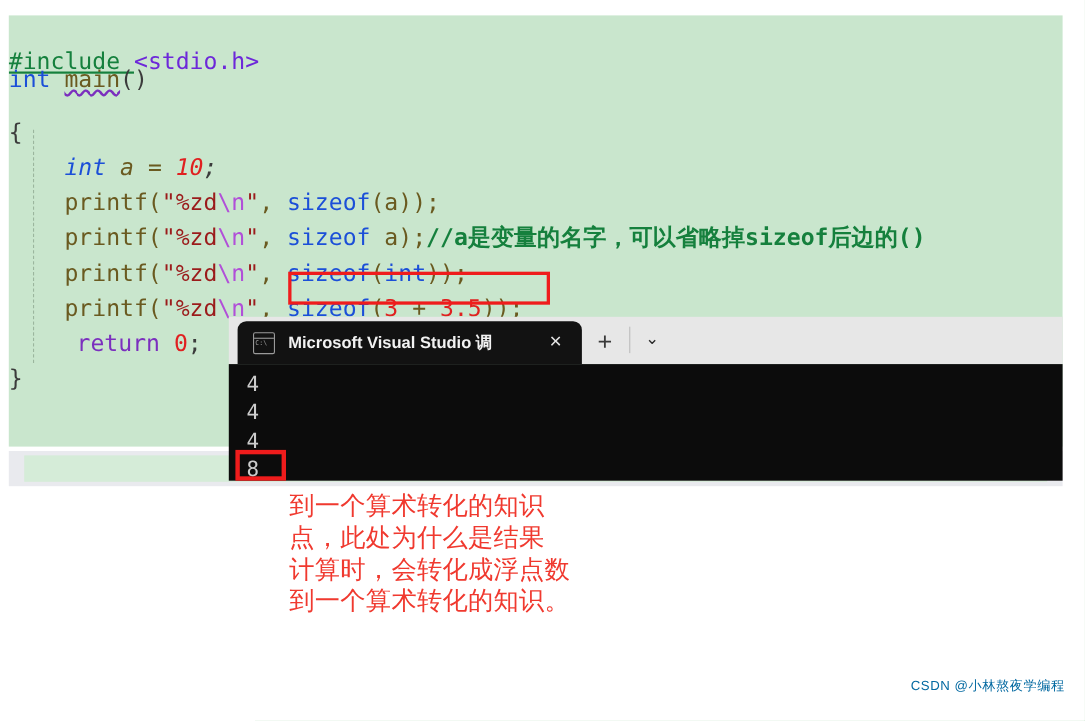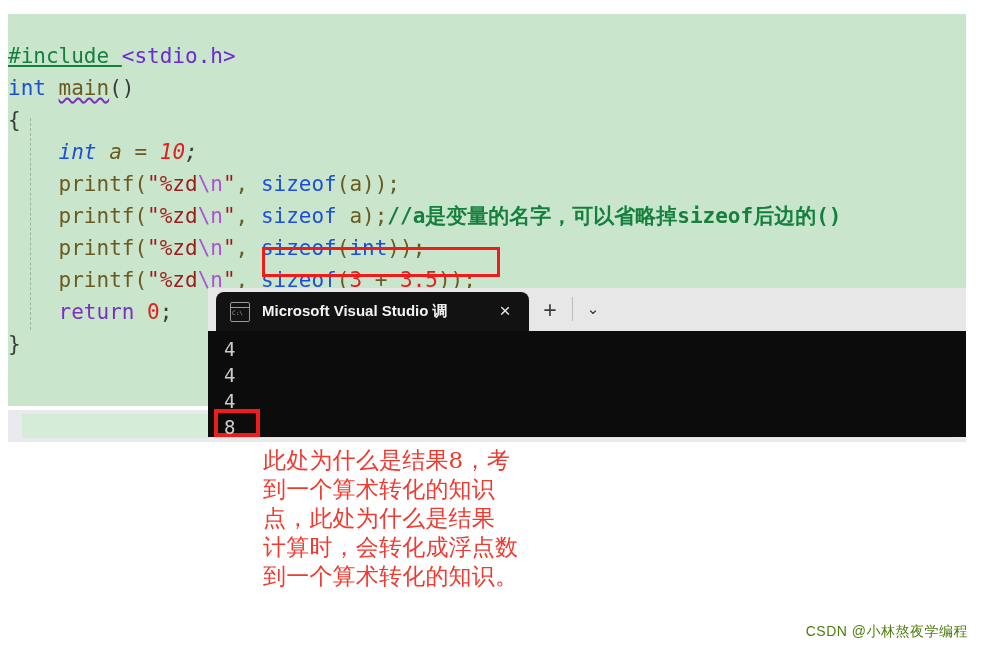--- a/index.html
+++ b/index.html
@@ -223,43 +223,43 @@
     font-family: "DejaVu Serif", "Liberation Serif", serif;
     font-size: 23px;
     line-height: 29px;
     letter-spacing: 0.2px;
   }
 
   
   #watermark {
     position: absolute;
     right: 18px;
-    bottom: 14px;
-    color: #4d7c0f;
-    font-family: "Liberation Sans", sans-serif;
-    font-size: 14px;
+    bottom: 23px;
+    color: #0369a1;
+    font-family: "Liberation Sans", sans-serif;
+    font-size: 12px;
     letter-spacing: 0.5px;
     white-space: nowrap;
   }
 </style>
 </head>
 <body>
 
 <div id="editor">
   <div id="indent-guide"></div>
   <div id="code-lines">
       <div class="code-line" style="top: 26px;"><span class="tok-pre">#include </span><span class="tok-hdr">&lt;stdio.h&gt;</span></div>
-      <div class="code-line" style="top: 58px;"><span class="tok-kw">int </span><span class="tok-ident squiggle">main</span><span class="tok-plain">()</span></div>
+      <div class="code-line" style="top: 42px;"><span class="tok-kw">int </span><span class="tok-ident squiggle">main</span><span class="tok-plain">()</span></div>
       <div class="code-line" style="top: 90px;"><span class="tok-plain">{</span></div>
       <div class="code-line" style="top: 122px; font-style: italic;"><span class="tok-plain">    </span><span class="tok-kw">int</span><span class="tok-ident"> a = </span><span class="tok-num">10</span><span class="tok-plain">;</span></div>
       <div class="code-line" style="top: 154px;"><span class="tok-ident">    printf(</span><span class="tok-str">"%zd</span><span class="tok-esc">\n</span><span class="tok-str">"</span><span class="tok-ident">, </span><span class="tok-kw">sizeof</span><span class="tok-ident">(a));</span></div>
       <div class="code-line" style="top: 186px;"><span class="tok-ident">    printf(</span><span class="tok-str">"%zd</span><span class="tok-esc">\n</span><span class="tok-str">"</span><span class="tok-ident">, </span><span class="tok-kw">sizeof</span><span class="tok-ident"> a);</span><span class="tok-cmt">//a是变量的名字，可以省略掉sizeof后边的()</span></div>
       <div class="code-line" style="top: 218px;"><span class="tok-ident">    printf(</span><span class="tok-str">"%zd</span><span class="tok-esc">\n</span><span class="tok-str">"</span><span class="tok-ident">, </span><span class="tok-kw">sizeof</span><span class="tok-ident">(</span><span class="tok-kw">int</span><span class="tok-ident">));</span></div>
       <div class="code-line" style="top: 250px;"><span class="tok-ident">    printf(</span><span class="tok-str">"%zd</span><span class="tok-esc">\n</span><span class="tok-str">"</span><span class="tok-ident">, </span><span class="tok-kw">sizeof</span><span class="tok-ident">(</span><span class="tok-num">3</span><span class="tok-ident"> + </span><span class="tok-num">3.5</span><span class="tok-ident">));</span></div>
-      <div class="code-line" style="top: 282px;"><span class="tok-plain">    </span><span class="tok-ret">return</span><span class="tok-plain"> </span><span class="tok-num">0</span><span class="tok-plain">;</span></div>
+      <div class="code-line" style="top: 282px; padding-left: 11px;"><span class="tok-plain">    </span><span class="tok-ret">return</span><span class="tok-plain"> </span><span class="tok-num">0</span><span class="tok-plain">;</span></div>
       <div class="code-line" style="top: 314px;"><span class="tok-plain">}</span></div>
     </div>
 </div>
 
 <div id="editor-band"></div>
 <div id="editor-band-inner"></div>
 
 <div id="code-hl-box"></div>
 
 <div id="console">
@@ -280,20 +280,19 @@
   <div id="console-body">
     <div id="console-hl-box"></div>
   <div class="console-line" style="top: 6px;">4</div>
       <div class="console-line" style="top: 32px;">4</div>
       <div class="console-line" style="top: 58px;">4</div>
       <div class="console-line" style="top: 84px;">8</div>
     </div>
 </div>
 
 <div id="annotation">
-    <div>此处为什么是结果8，考</div>
     <div>到一个算术转化的知识</div>
     <div>点，此处为什么是结果</div>
     <div>计算时，会转化成浮点数</div>
     <div>到一个算术转化的知识。</div>
   </div>
 
 <div id="watermark">CSDN @小林熬夜学编程</div>
 
 </body></html>

